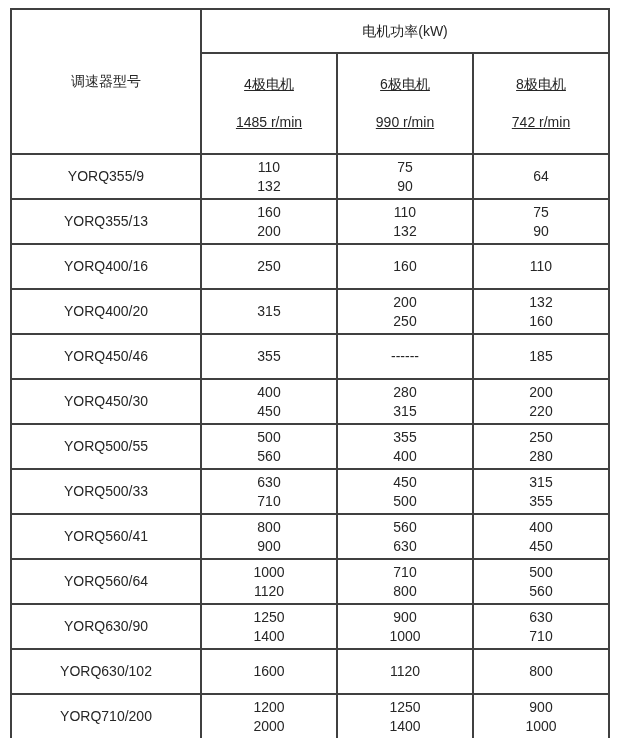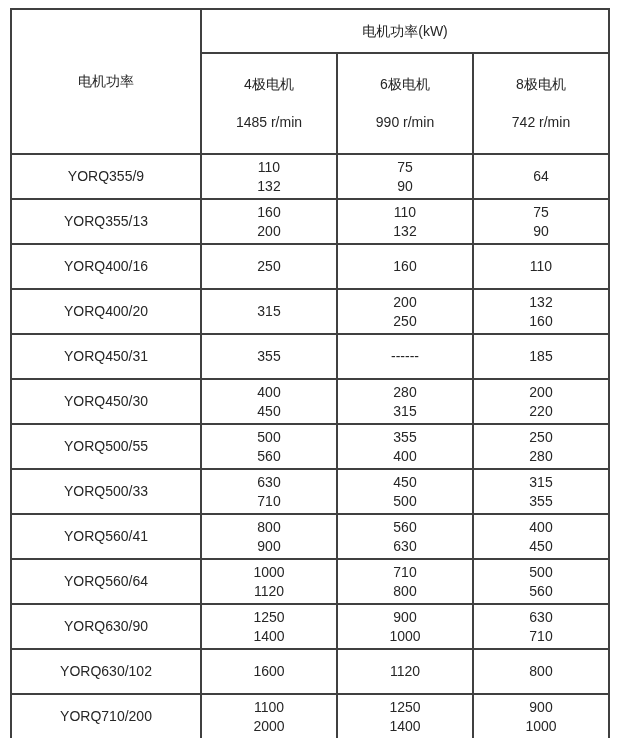--- a/index.html
+++ b/index.html
@@ -34,38 +34,38 @@
     font-weight: normal;
     line-height: 19px;
     background: var(--bg-color);
     white-space: pre-line;
     padding: 2px 2px;
     margin-left: 16px;
   }
   col.c-model  { width: 190px; }
   col.c-power  { width: 136px; }
   tr.hdr-group th { height: 44px; }
-  tr.hdr-cols  th { height: 45px; }
+  tr.hdr-cols  th { height: 45px; text-decoration: underline; }
   tbody tr td  { height: 45px; }
   .pole-line, .speed-line { display: block; line-height: 19px; }
 </style>
 </head>
 <body>
 
 <div class="page">
   <table class="spec-table">
     <colgroup>
       <col class="c-model">
       <col class="c-power">
       <col class="c-power">
       <col class="c-power">
     </colgroup>
     <thead>
       <tr class="hdr-group">
-        <th rowspan="2">电机功率</th>
+        <th rowspan="2">调速器型号</th>
         <th colspan="3">电机功率(kW)</th>
       </tr>
       <tr class="hdr-cols">
         <th>
           <span class="pole-line">4极电机</span>
           <span class="speed-line">1485 r/min</span>
         </th>
         <th>
           <span class="pole-line">6极电机</span>
           <span class="speed-line">990 r/min</span>
@@ -102,21 +102,21 @@
   </tr>
         <tr>
     <td>YORQ400/20</td>
     <td>315</td>
     <td>200
 250</td>
     <td>132
 160</td>
   </tr>
         <tr>
-    <td>YORQ450/31</td>
+    <td>YORQ450/46</td>
     <td>355</td>
     <td>------</td>
     <td>185</td>
   </tr>
         <tr>
     <td>YORQ450/30</td>
     <td>400
 450</td>
     <td>280
 315</td>
@@ -169,21 +169,21 @@
 710</td>
   </tr>
         <tr>
     <td>YORQ630/102</td>
     <td>1600</td>
     <td>1120</td>
     <td>800</td>
   </tr>
         <tr>
     <td>YORQ710/200</td>
-    <td>1100
+    <td>1200
 2000</td>
     <td>1250
 1400</td>
     <td>900
 1000</td>
   </tr>
       </tbody>
   </table>
 </div>
 

